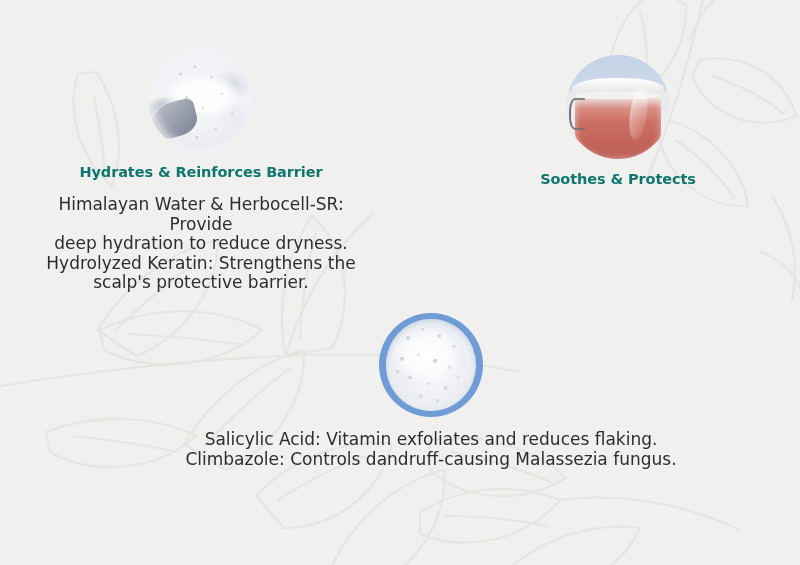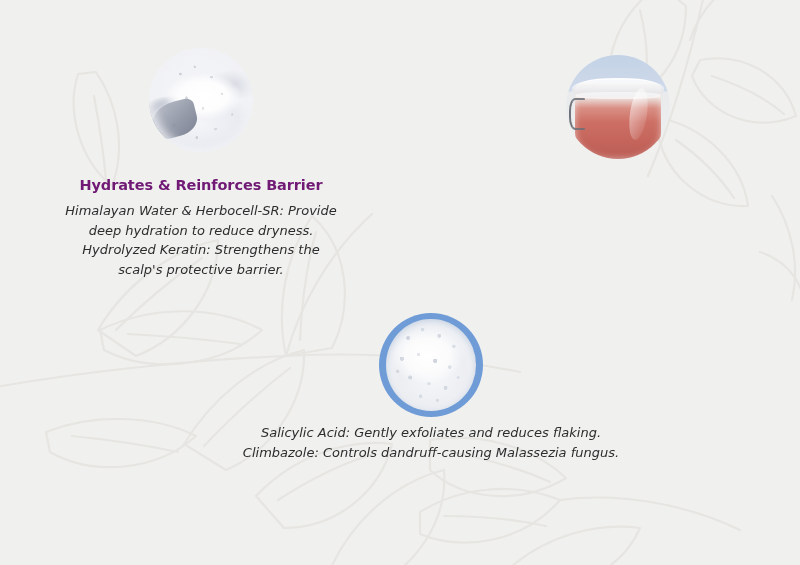--- a/index.html
+++ b/index.html
@@ -44,35 +44,34 @@
     display: block;
     margin: 0 auto;
     width: 104px;
     height: 104px;
     border-radius: 50%;
     overflow: hidden;
     position: relative;
   }
 
   .block-heading {
-    margin: 24px 0 0 0;
+    margin: 11px 0 0 0;
     font-size: 14.5px;
     font-weight: bold;
-    color: #701a75;
+    color: #0f766e;
     letter-spacing: -0.1px;
     line-height: 19px;
   }
   .block-body {
-    margin: 6px 0 0 0;
-    font-size: 13px;
+    margin: 13px 0 0 0;
+    font-size: 17px;
     font-weight: normal;
     color: #2d2d2d;
     line-height: 19.6px;
     white-space: pre-line;
-    font-style: italic;
   }
 
   
   .img-powder-grey {
     background: #f2f3f6;
   }
   .img-powder-grey .mound {
     position: absolute;
     left: -6%;
     top: 8%;
@@ -291,24 +290,25 @@
   </div>
 
   <div class="feature-block right">
     <div class="media img-jar">
       <div class="jar-body"></div>
       <div class="jar-lid"></div>
       <div class="jar-neck"></div>
       <div class="jar-clasp"></div>
       <div class="jar-gloss"></div>
     </div>
+    <p class="block-heading">Soothes &amp; Protects</p>
   </div>
 
   <div class="feature-block bottom">
     <div class="media img-powder-blue">
       <div class="dish-inner"></div>
       <div class="granules"></div>
     </div>
-    <p class="block-body">Salicylic Acid: Gently exfoliates and reduces flaking.
+    <p class="block-body">Salicylic Acid: Vitamin exfoliates and reduces flaking.
 Climbazole: Controls dandruff-causing Malassezia fungus.</p>
   </div>
 
 </div>
 
 </body></html>

